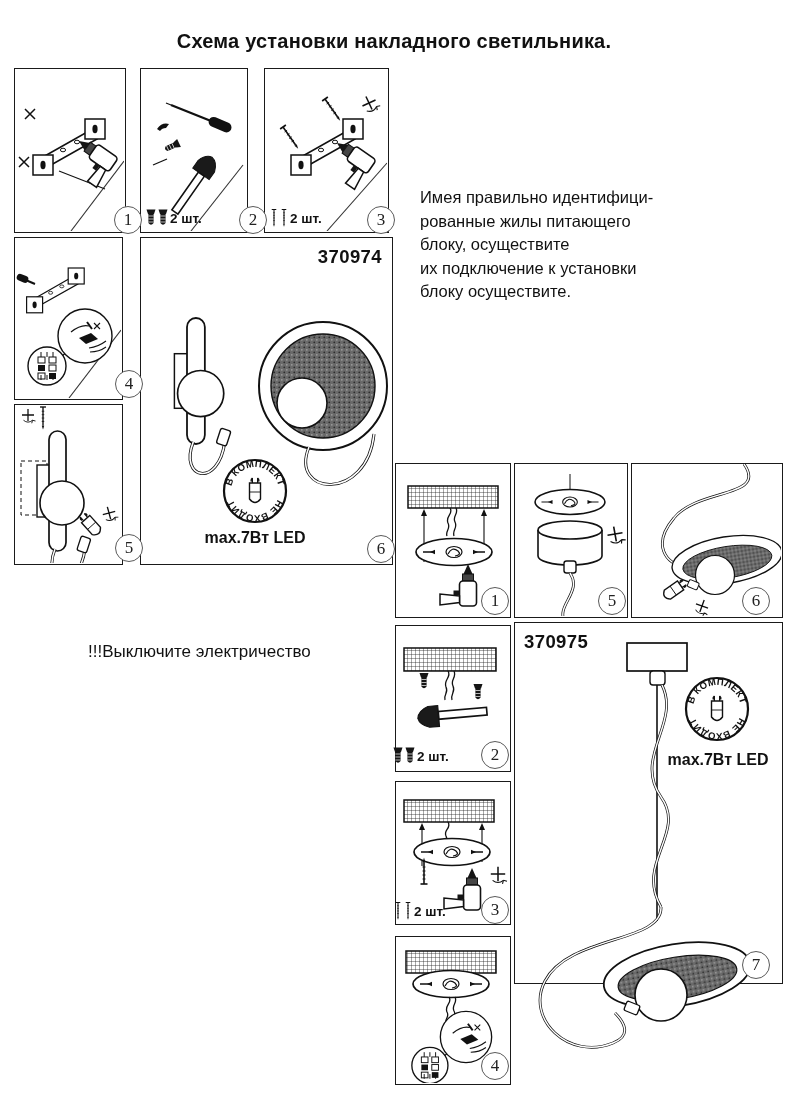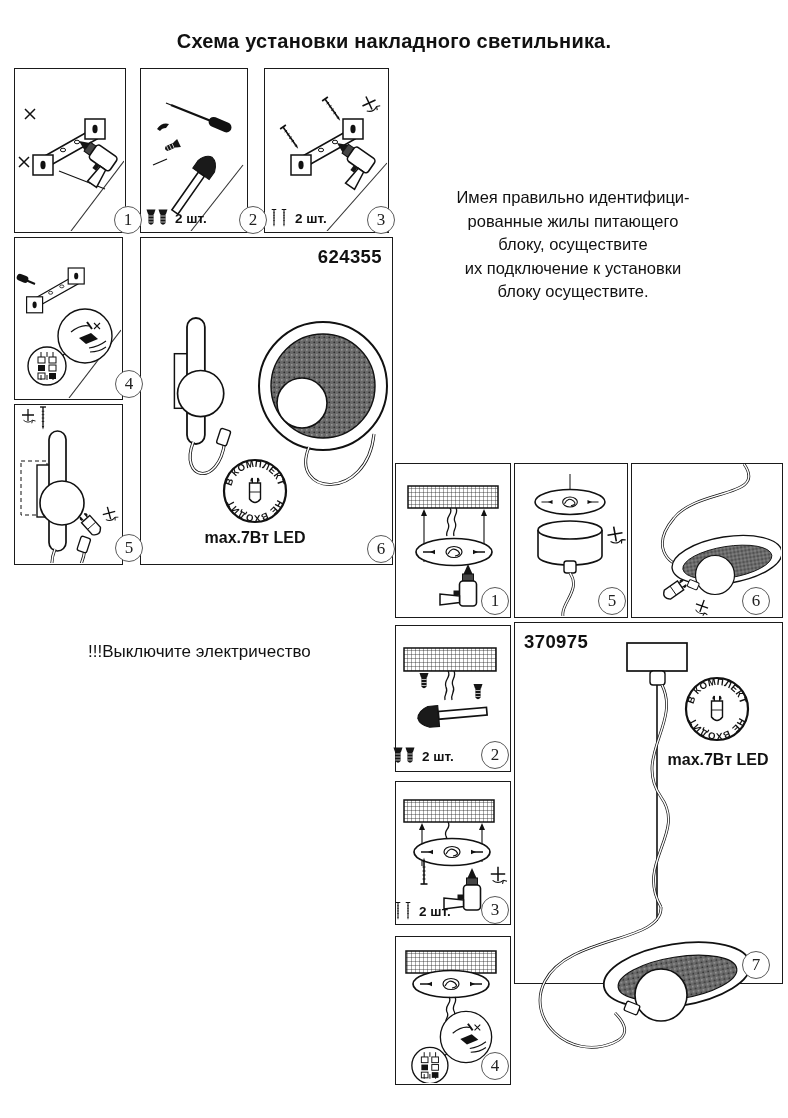--- a/index.html
+++ b/index.html
@@ -5,29 +5,29 @@
   html,body{margin:0;padding:0;background:#fff;}
   .page{position:relative;width:788px;height:1118px;background:#fff;overflow:hidden;
         font-family:"Liberation Sans",sans-serif;color:#111;padding-left:16px;}
   .title{position:absolute;left:0;top:30px;width:788px;text-align:center;
          font-size:20px;font-weight:bold;letter-spacing:.2px;}
   .panel{position:absolute;border:1.5px solid #1a1a1a;background:#fff;box-sizing:border-box;}
   .art{position:absolute;left:0;top:0;}
   .badge{position:absolute;width:26px;height:26px;border:1.2px solid #5a5a5a;border-radius:50%;
          background:#fff;display:flex;align-items:center;justify-content:center;z-index:5;
          font-family:"Liberation Serif",serif;font-size:17px;color:#222;}
-  .qty{position:absolute;display:flex;align-items:flex-end;gap:5px;z-index:4;}
+  .qty{position:absolute;display:flex;align-items:flex-end;z-index:4;}
   .qty .qtxt{font-size:13.5px;font-weight:bold;line-height:17px;}
   .model{position:absolute;font-size:18.5px;font-weight:bold;letter-spacing:.4px;z-index:4;}
   .maxpower{position:absolute;font-size:16px;font-weight:bold;z-index:4;}
   .stamp{position:absolute;z-index:4;}
   .stamp-txt{font-family:"Liberation Sans",sans-serif;font-size:9.5px;font-weight:bold;
              letter-spacing:.3px;fill:#111;}
   .note{position:absolute;left:88px;top:642px;font-size:17px;}
-  .wiring{position:absolute;left:408px;top:186px;width:330px;text-align:center;
+  .wiring{position:absolute;left:420px;top:186px;width:330px;text-align:left;
           font-size:16.5px;line-height:23.5px;}
   .wiring span{display:block;}
 </style>
 </head>
 <body>
 
 <svg width="0" height="0" style="position:absolute" aria-hidden="true">
   <defs>
     <pattern id="hatch" width="4" height="4" patternUnits="userSpaceOnUse">
       <rect width="4" height="4" fill="#fff"></rect>
@@ -221,21 +221,21 @@
         <use href="#g-screwturn" transform="translate(13,10) scale(0.75)"></use>
         <use href="#g-bulb" transform="translate(76,120) rotate(-42)"></use>
         <use href="#g-screwturn" transform="translate(94,108) scale(0.8) rotate(-15)"></use>
       </svg>
       <div class="badge" style="right:-21px;bottom:2px;">
           <span>5</span>
         </div>
     </div>
 
     <div class="panel" style="left:140px;top:237px;width:253px;height:328px;">
-      <div class="model" style="right:10px;top:8px;">624355</div>
+      <div class="model" style="right:10px;top:8px;">370974</div>
       <svg class="art" width="250px" height="325" viewBox="0 0 250 325">
         <use href="#g-wlside" transform="translate(46,80) scale(1.05)"></use>
         <g transform="translate(182,148)">
           <circle r="64" fill="#fff" stroke="#111" stroke-width="2"></circle>
           <circle r="52" fill="url(#mesh)" stroke="#111" stroke-width="1.4"></circle>
           <path d="M-14 61 C -34 110 44 116 51 48" fill="none" stroke="#111" stroke-width="3"></path>
           <path d="M-14 61 C -34 110 44 116 51 48" fill="none" stroke="#fff" stroke-width="1.5"></path>
           <circle cx="-21" cy="17" r="25" fill="#fff" stroke="#111" stroke-width="1.6"></circle>
         </g>
       </svg>

